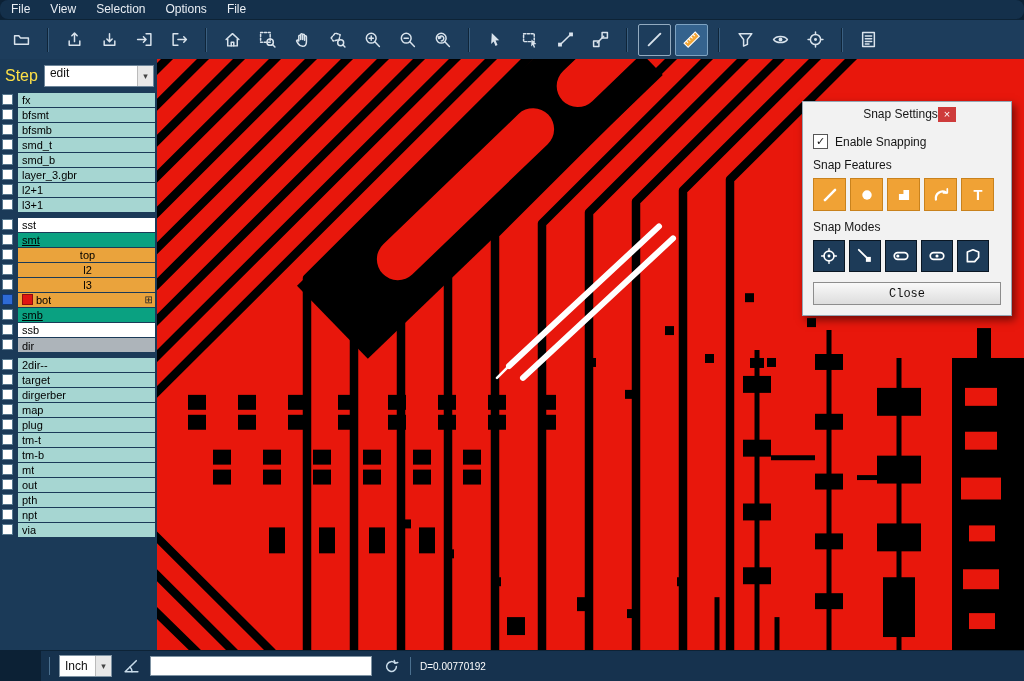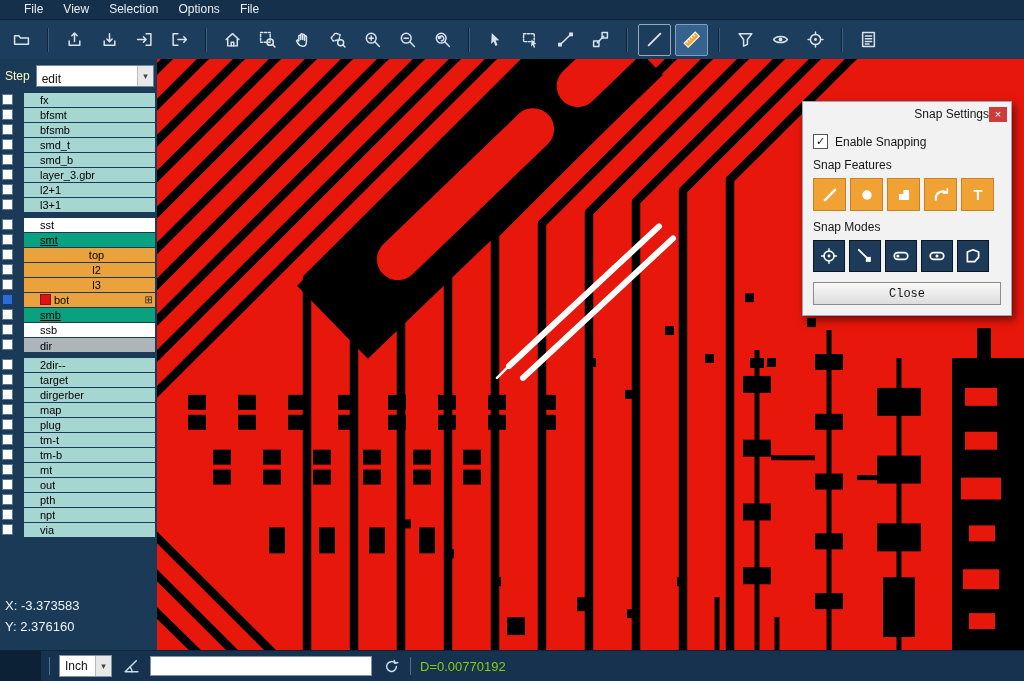--- a/index.html
+++ b/index.html
@@ -1,60 +1,60 @@
 <!DOCTYPE html>
 <html><head>
 <meta charset="utf-8">
 <style>
   html,body{margin:0;padding:0;background:#0c2135;}
   .app{width:1024px;height:681px;display:flex;flex-direction:column;overflow:hidden;
        font-family:"Liberation Sans",sans-serif;user-select:none;}
   
-  .menubar{height:19px;background:#14304b;display:flex;align-items:center;padding-left:14px;flex:0 0 auto;}
+  .menubar{height:19px;background:#14304b;display:flex;align-items:center;padding-left:1px;flex:0 0 auto;border-radius:8px;}
   .menu-item{color:#e9eef4;font-size:12px;padding:0 10px;line-height:19px;}
   
   .toolbar{height:39px;background:#1d3d5c;display:flex;align-items:center;padding:0 6px;gap:4px;
            border-top:1px solid #0d2336;flex:0 0 auto;}
   .tb-btn{width:31px;height:30px;display:flex;align-items:center;justify-content:center;color:#d9e3ec;
           border-radius:2px;flex:0 0 auto;}
   .tb-btn.boxed{border:1px solid #93abc0;}
   .tb-btn.active{background:#35638e;border:1px solid #7ea3c2;}
   .tb-sep{width:1px;height:24px;background:#0f2539;border-right:1px solid #3a5f80;margin:0 6px;flex:0 0 auto;}
   
   .body{flex:1;display:flex;min-height:0;}
   .sidebar{width:157px;background:#1b3a58;display:flex;flex-direction:column;padding-top:6px;flex:0 0 auto;}
   .step-row{display:flex;align-items:center;gap:6px;padding:0 3px 5px 5px;}
-  .step-label{color:#fef9c3;font-size:12px;}
-  .step-select{flex:1;height:20px;background:#fff;border:1px solid #6d8599;display:flex;align-items:flex-end;
+  .step-label{color:#fde047;font-size:16px;}
+  .step-select{flex:1;height:20px;background:#fff;border:1px solid #6d8599;display:flex;align-items:flex-start;
                justify-content:space-between;font-size:12px;color:#111;padding-left:5px;}
   .sel-btn{width:15px;height:100%;background:#e8e8e8;border-left:1px solid #bbb;display:flex;
            align-items:center;justify-content:center;font-size:9px;color:#444;}
   .layer-list{flex:0 0 auto;}
   .layer-row{display:flex;align-items:center;height:15px;padding:0 2px 0 2px;}
   .layer-row.gap{margin-top:5px;}
   .layer-cb{width:9px;height:9px;background:#fff;border:1px solid #56788f;flex:0 0 auto;}
   .layer-cb.sel{background:#2e6bd6;border-color:#123a7a;}
-  .layer-band{flex:1;height:14px;margin-left:11px;display:flex;align-items:center;font-size:11px;
-              color:#000;padding:0 2px 0 16px;overflow:hidden;}
+  .layer-band{flex:1;height:14px;margin-left:5px;display:flex;align-items:center;font-size:11px;
+              color:#000;padding:0 2px 0 4px;overflow:hidden;}
   .layer-band.cyan{background:#a6d6d2;}
   .layer-band.white{background:#ffffff;text-align:right;}
   .layer-band.green{background:#0aa181;text-decoration:underline;}
   .layer-band.orange{background:#eaa33c;justify-content:center;}
   .layer-band.gray{background:#adb4ba;align-items:flex-end;}
   .layer-label{white-space:nowrap;overflow:hidden;}
   .layer-swatch{width:9px;height:9px;background:#e01212;border:1px solid #8e0d0d;margin-right:3px;flex:0 0 auto;}
   .grid-ic{margin-left:auto;font-size:10px;color:#222;line-height:1;}
   .coords{margin-top:auto;padding:0 0 12px 5px;color:#eef3f8;font-size:13px;line-height:1.6;}
   
   .canvas{flex:1;position:relative;overflow:hidden;background:#e8170c;}
   .board{position:absolute;inset:0;width:100%;height:100%;}
   
   .dialog{position:absolute;left:645px;top:42px;width:208px;background:#f2f2f2;border:1px solid #93a6b4;
           box-shadow:3px 4px 8px rgba(0,0,0,.5);font-size:12px;color:#151515;}
-  .dlg-title{height:24px;display:flex;align-items:center;justify-content:flex-end;
+  .dlg-title{height:24px;display:flex;align-items:center;justify-content:center;
              padding:0 4px 0 9px;}
   .dlg-close{width:18px;height:15px;background:#ce3b3b;color:#fff;display:flex;align-items:center;
              justify-content:center;font-size:11px;line-height:1;}
   .dlg-body{padding:2px 10px 10px;}
   .check-row{display:flex;align-items:center;gap:7px;margin:6px 0 4px;}
   .checkbox{width:13px;height:13px;background:#fff;border:1px solid #555;display:flex;align-items:center;
             justify-content:center;font-size:11px;color:#111;flex:0 0 auto;line-height:1;}
   .section-label{margin:9px 0 6px;}
   .feat-row{display:flex;gap:4px;}
   .feat-btn{width:31px;height:31px;background:#f0a235;border:1px solid #c9821d;display:flex;
@@ -67,21 +67,21 @@
   
   .statusbar{height:30px;background:#16324e;display:flex;align-items:center;padding:0 8px;gap:9px;
              flex:0 0 auto;border-top:1px solid #0d2336;margin-left:41px;}
   .sb-grip{width:1px;height:18px;background:#4b708f;}
   .unit-select{width:46px;height:20px;background:#fff;border:1px solid #7f93a3;display:flex;
                align-items:center;justify-content:space-between;font-size:12px;color:#111;padding-left:5px;}
   .sb-icon{width:20px;height:20px;display:flex;align-items:center;justify-content:center;color:#c9dcea;}
   .sb-input{width:212px;height:18px;background:#fff;border:1px solid #7f93a3;font-size:12px;
             font-family:"Liberation Sans",sans-serif;padding:0 4px;}
   .sb-sep{width:1px;height:18px;background:#4b708f;}
-  .sb-dist{color:#84cc16;font-size:13px;text-align:center;}
+  .sb-dist{color:#ffffff;font-size:10px;text-align:center;}
 </style>
 </head>
 <body>
 
 <div class="app">
 
   <div class="menubar">
       <div class="menu-item">File</div>
       <div class="menu-item">View</div>
       <div class="menu-item">Selection</div>
@@ -415,24 +415,20 @@
               <span class="layer-label">npt</span>
             </div>
           </div>
           <div class="layer-row">
             <span class="layer-cb"></span>
             <div class="layer-band cyan">
               <span class="layer-label">via</span>
             </div>
           </div>
         </div>
-      <div class="coords">
-        <div>X: -3.373583</div>
-        <div>Y: 2.376160</div>
-      </div>
     </div>
 
     <div class="canvas">
       <svg class="board" viewBox="0 0 867 593" preserveAspectRatio="none">
         <rect x="0" y="0" width="867" height="593" fill="#e8170c"></rect>
         <g stroke="#000" stroke-width="8.5" fill="none" stroke-linecap="round" stroke-linejoin="round">
           <path d="M20 -10 L-14 24"></path>
             <path d="M56 -10 L-14 60"></path>
             <path d="M92 -10 L-14 96"></path>
           <path d="M128 -10 L-14 132"></path>

